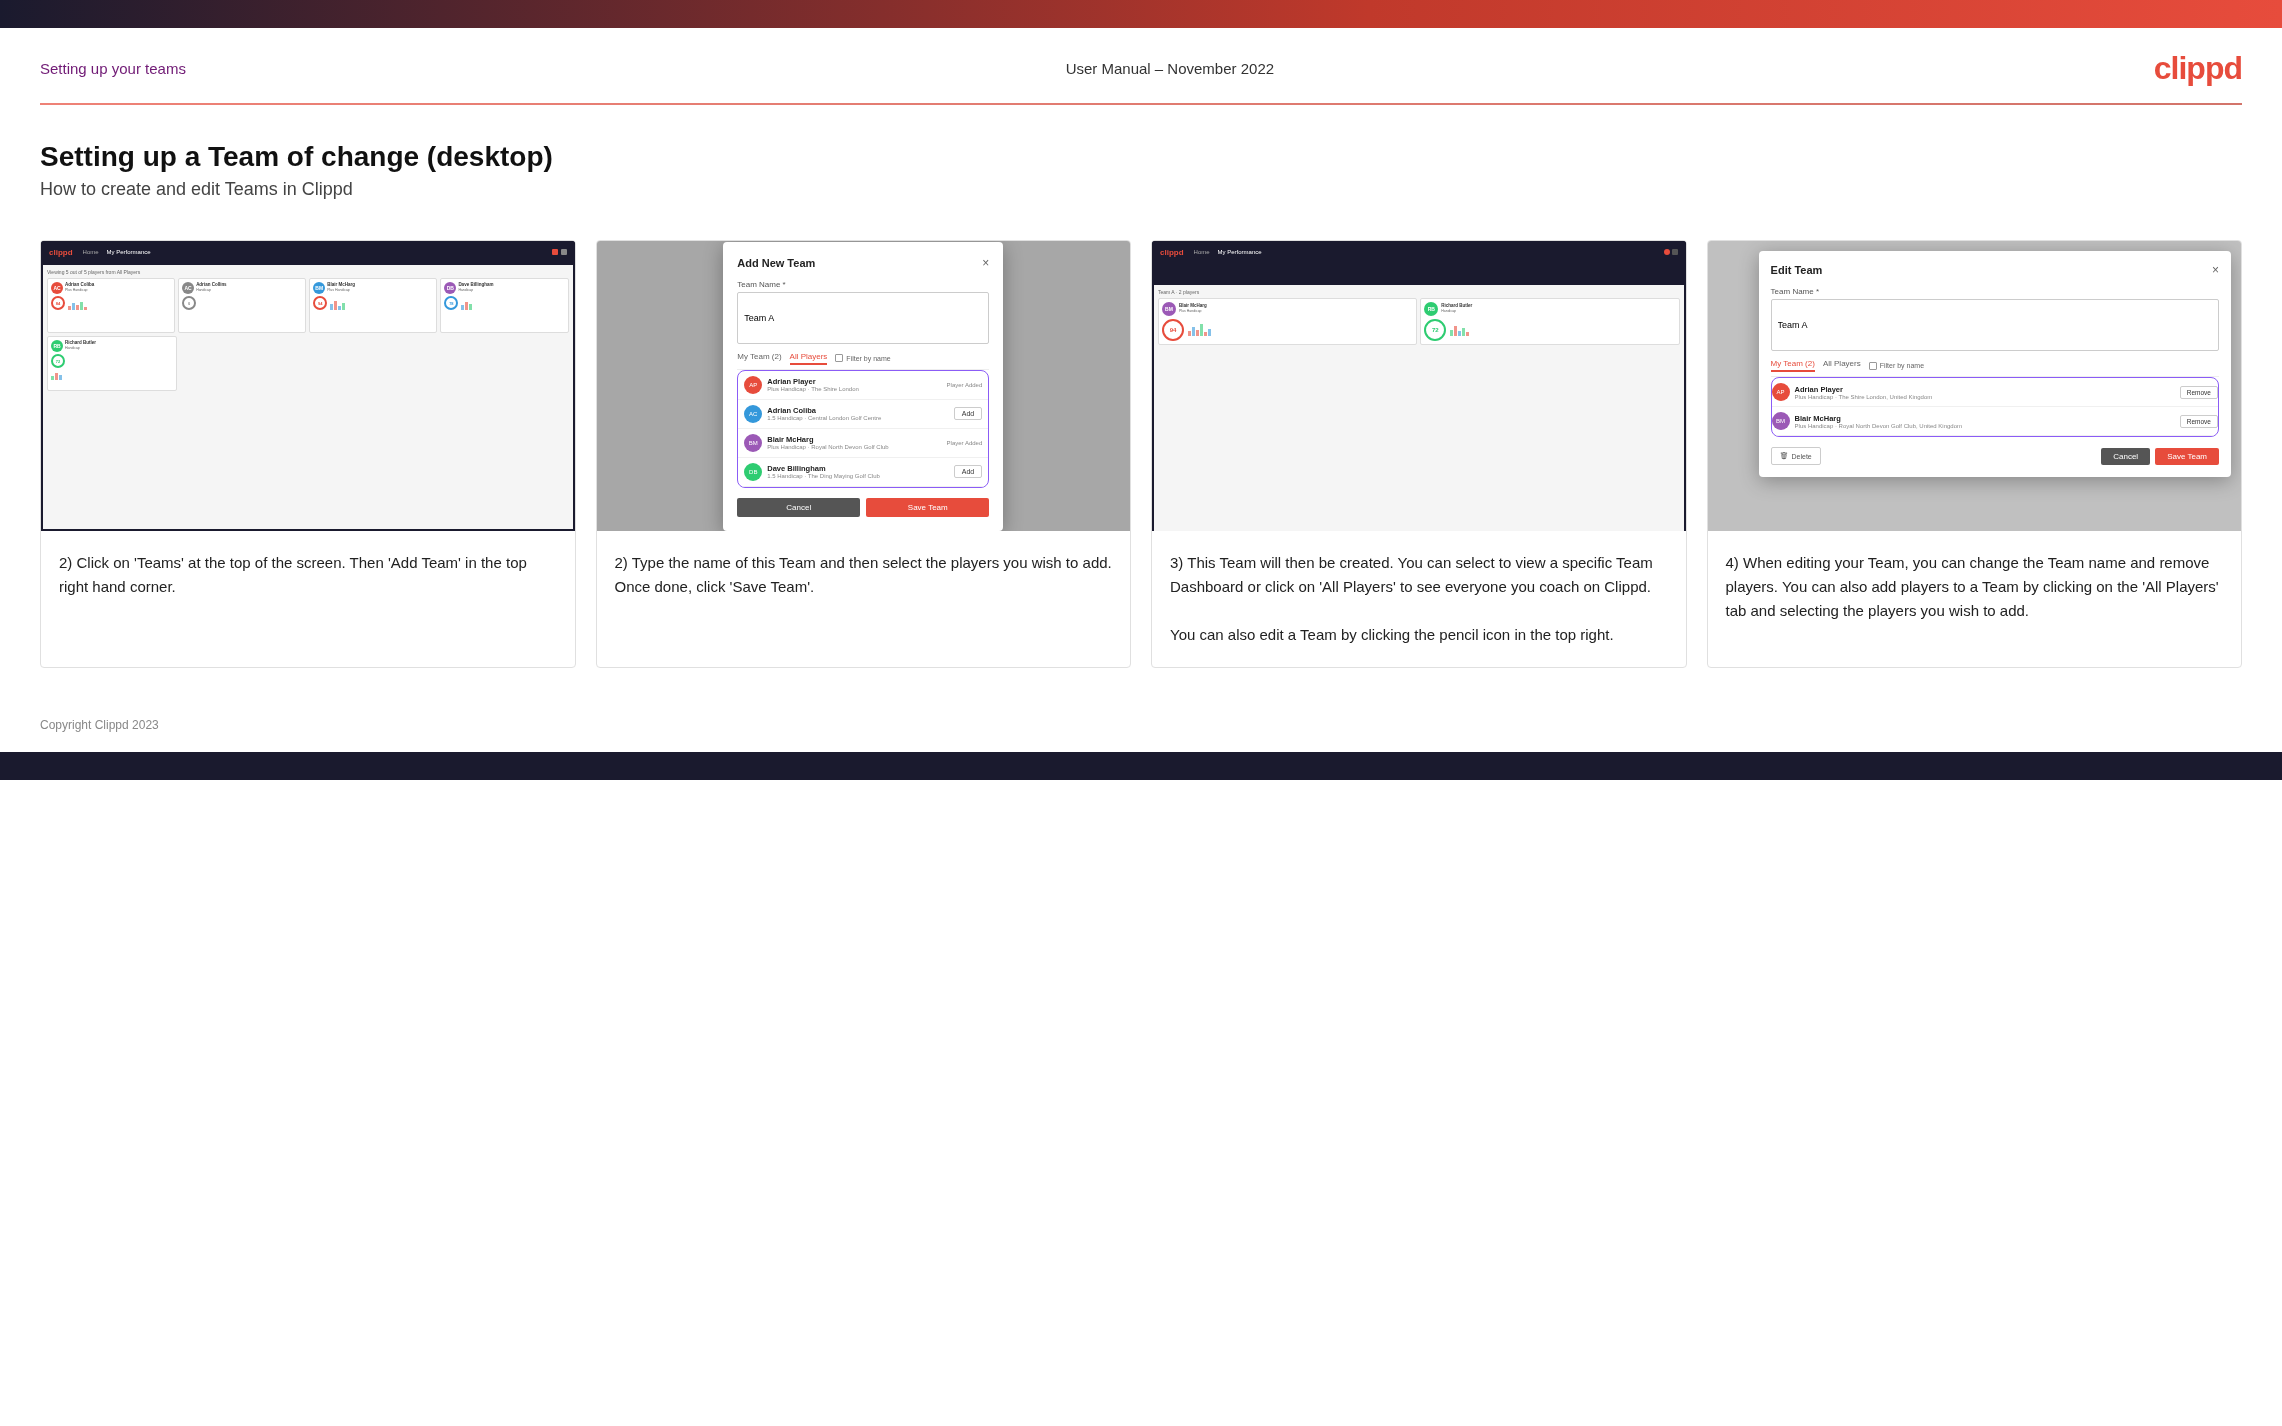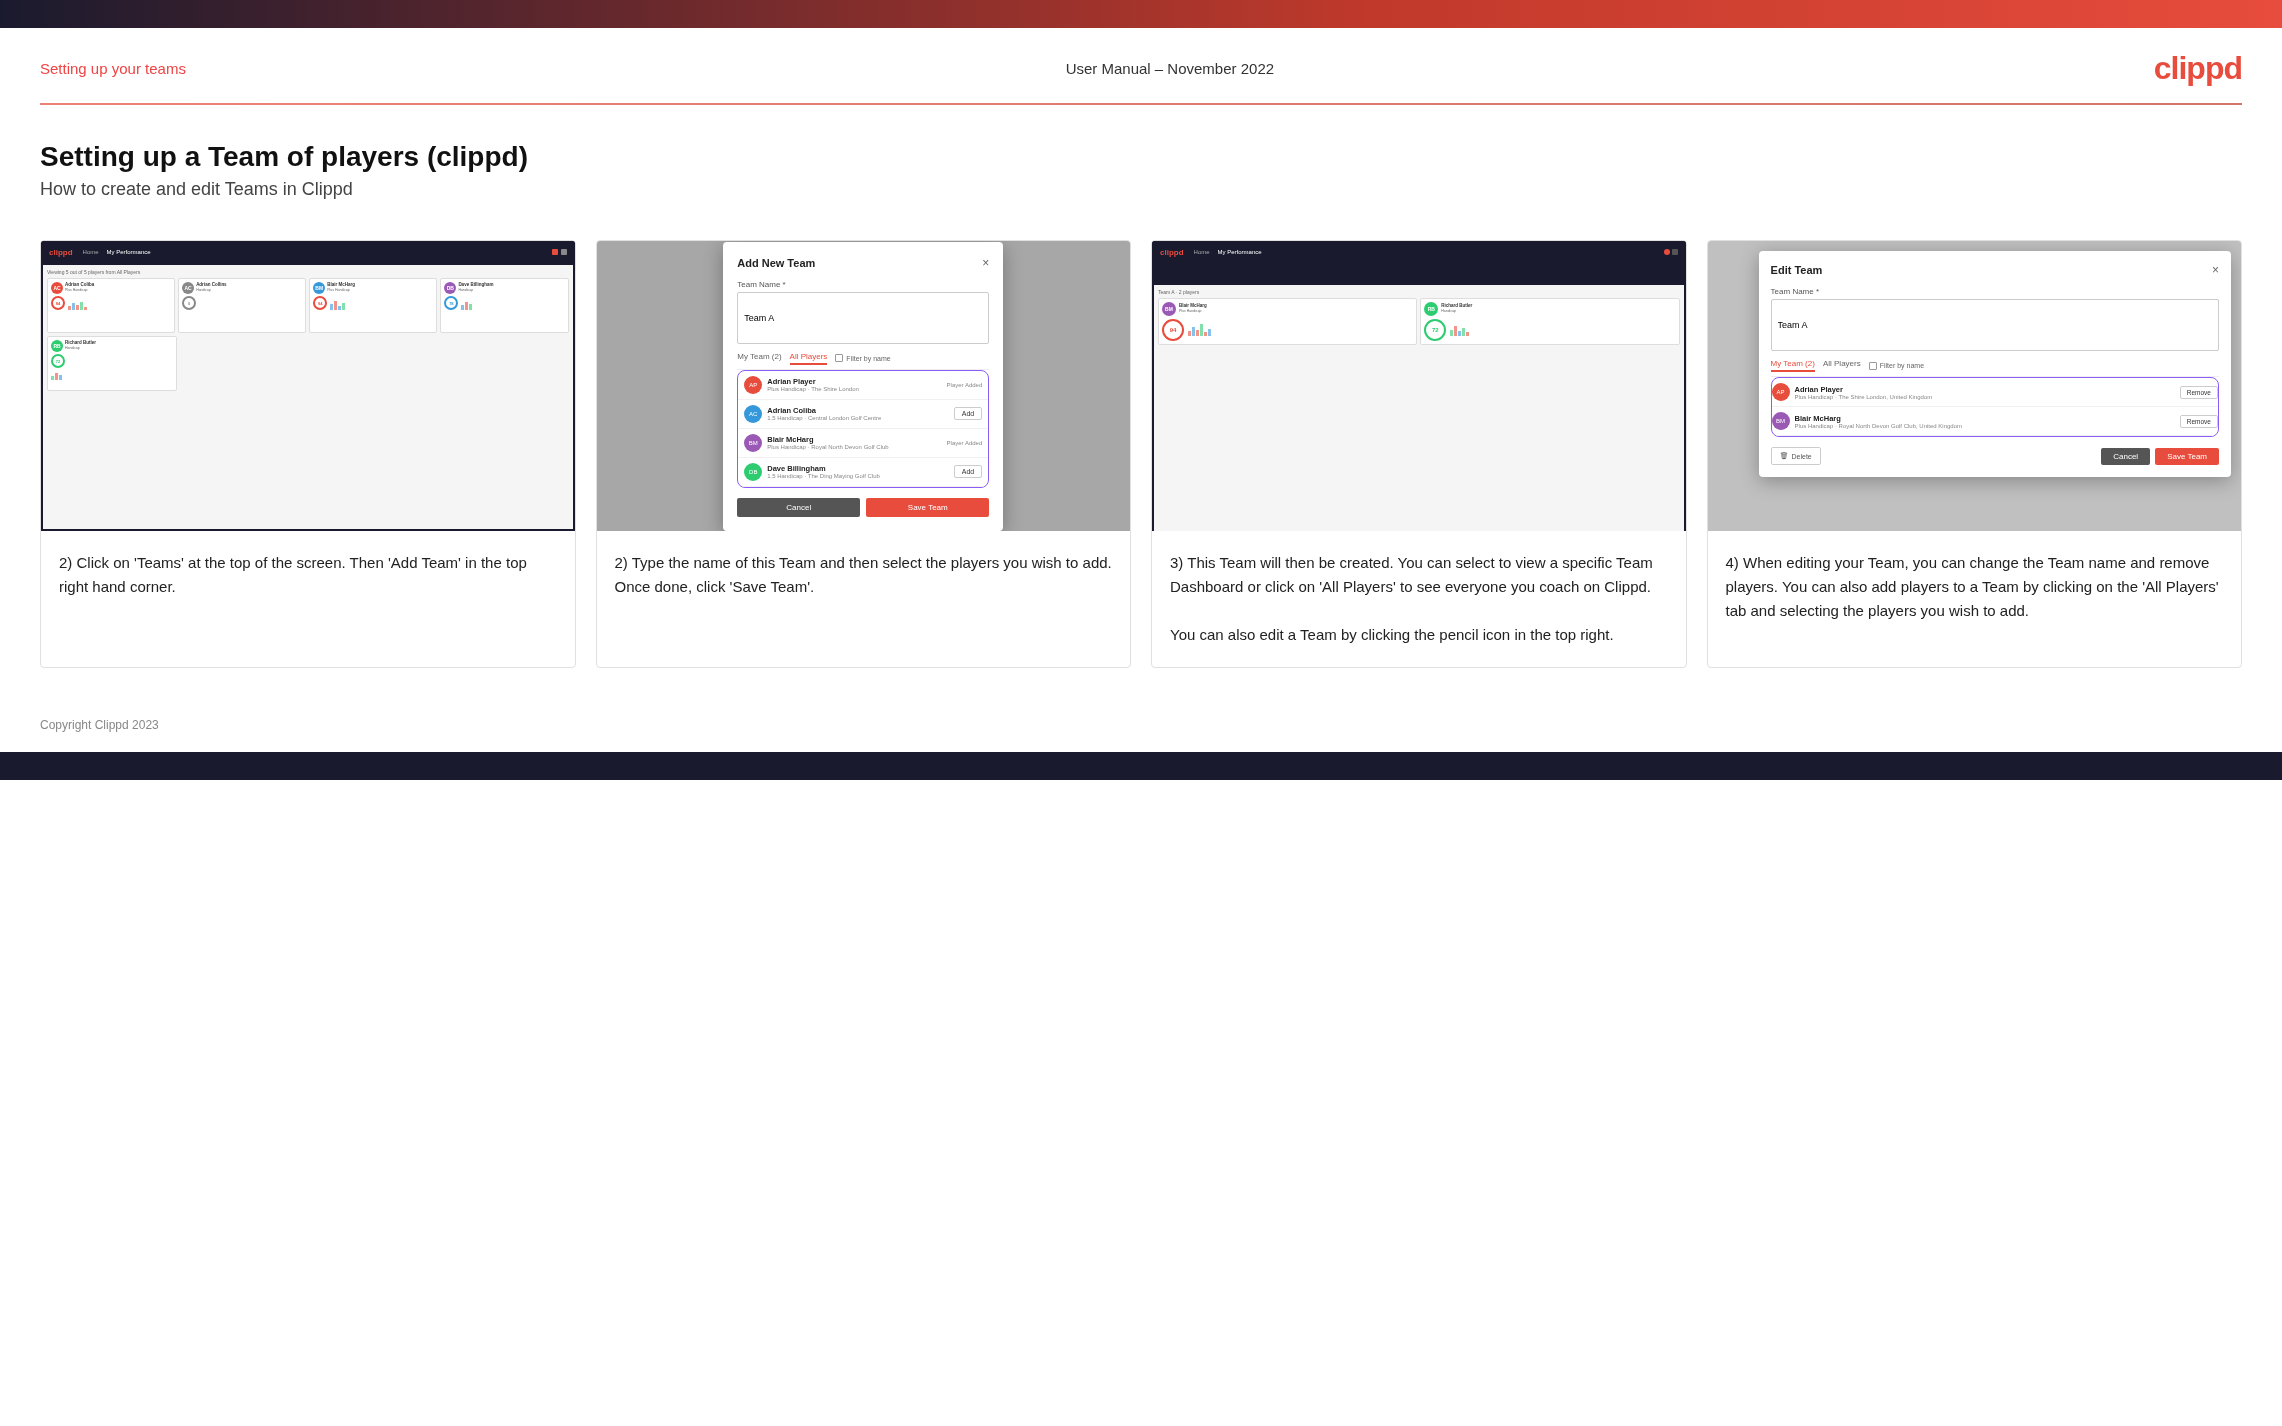--- a/index.html
+++ b/index.html
@@ -19,21 +19,21 @@
 
     
     .header {
       display: flex;
       align-items: center;
       justify-content: space-between;
       padding: 22px 40px 16px 40px;
     }
     .header-left {
       font-size: 15px;
-      color: #ef4444;
+      color: #701a75;
     }
     .header-center {
       font-size: 15px;
       color: #333;
     }
     .header-right .logo {
       font-size: 32px;
       font-weight: 700;
       color: #e74c3c;
       letter-spacing: -1px;
@@ -472,21 +472,21 @@
   <div class="header-left">Setting up your teams</div>
   <div class="header-center">User Manual – November 2022</div>
   <div class="header-right">
     <div class="logo">clippd</div>
   </div>
 </div>
 
 <div class="divider"></div>
 
 <div class="page-title-section">
-  <h1>Setting up a Team of players (clippd)</h1>
+  <h1>Setting up a Team of change (desktop)</h1>
   <h2>How to create and edit Teams in Clippd</h2>
 </div>
 
 <div class="cards-container">
 
   <div class="card">
     <div class="screenshot-area">
       <div class="dashboard-mock">
         <div class="dashboard-nav">
           <div class="dash-nav-logo">clippd</div>

